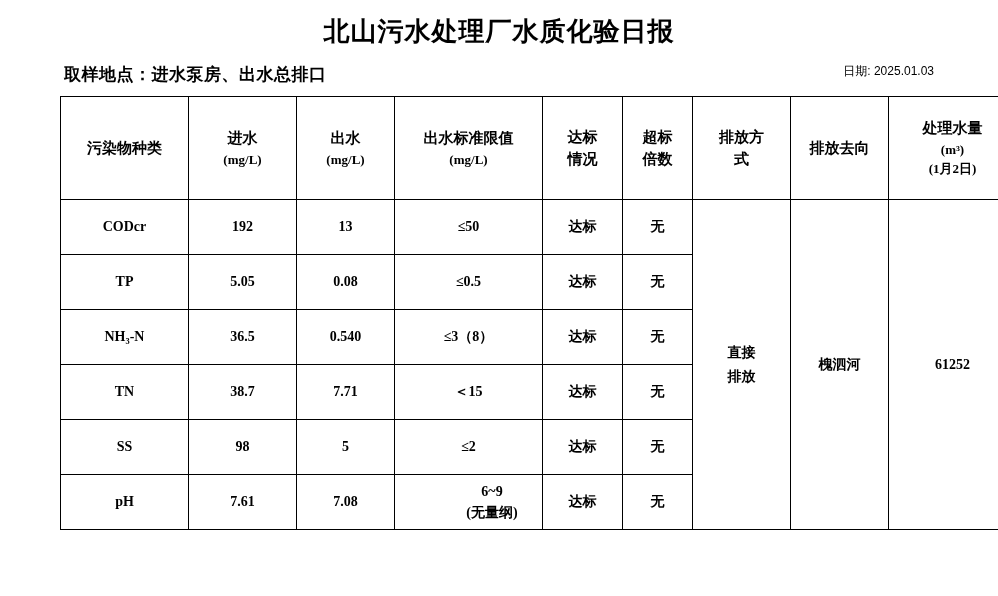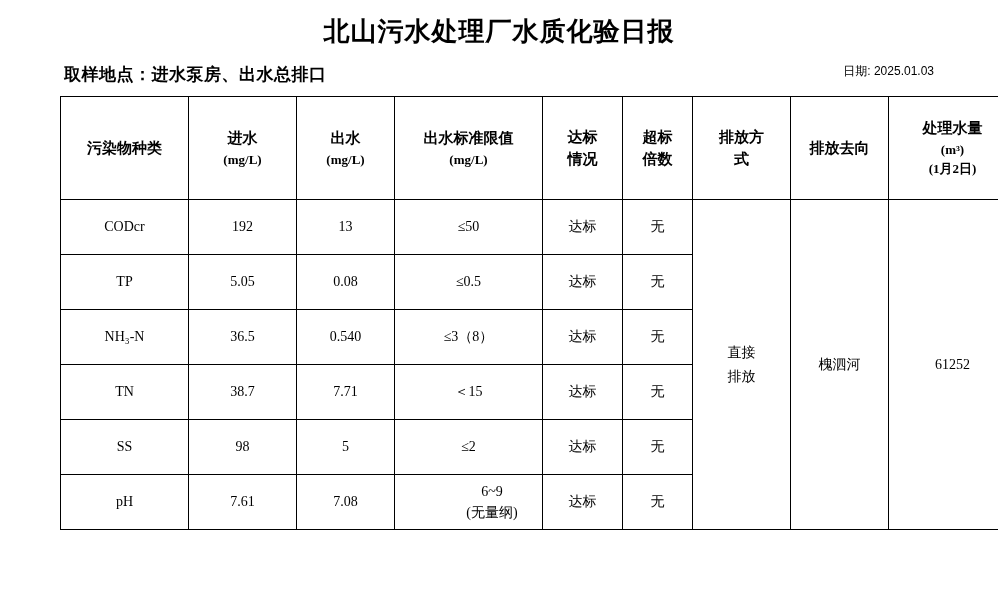--- a/index.html
+++ b/index.html
@@ -61,21 +61,21 @@
     font-family: "Liberation Serif", "DejaVu Serif", serif;
   }
   table.report thead th {
     height: 100px;
     font-weight: bold;
     line-height: 1.5;
     font-size: 15px;
   }
   table.report tbody td {
     height: 52px;
-    font-weight: normal;
+    font-weight: bold;
   }
   .hdr-line {
     display: block;
   }
   .hdr-unit {
     display: block;
     font-size: 13px;
   }
   td.big-cell {
     font-size: 19px;

